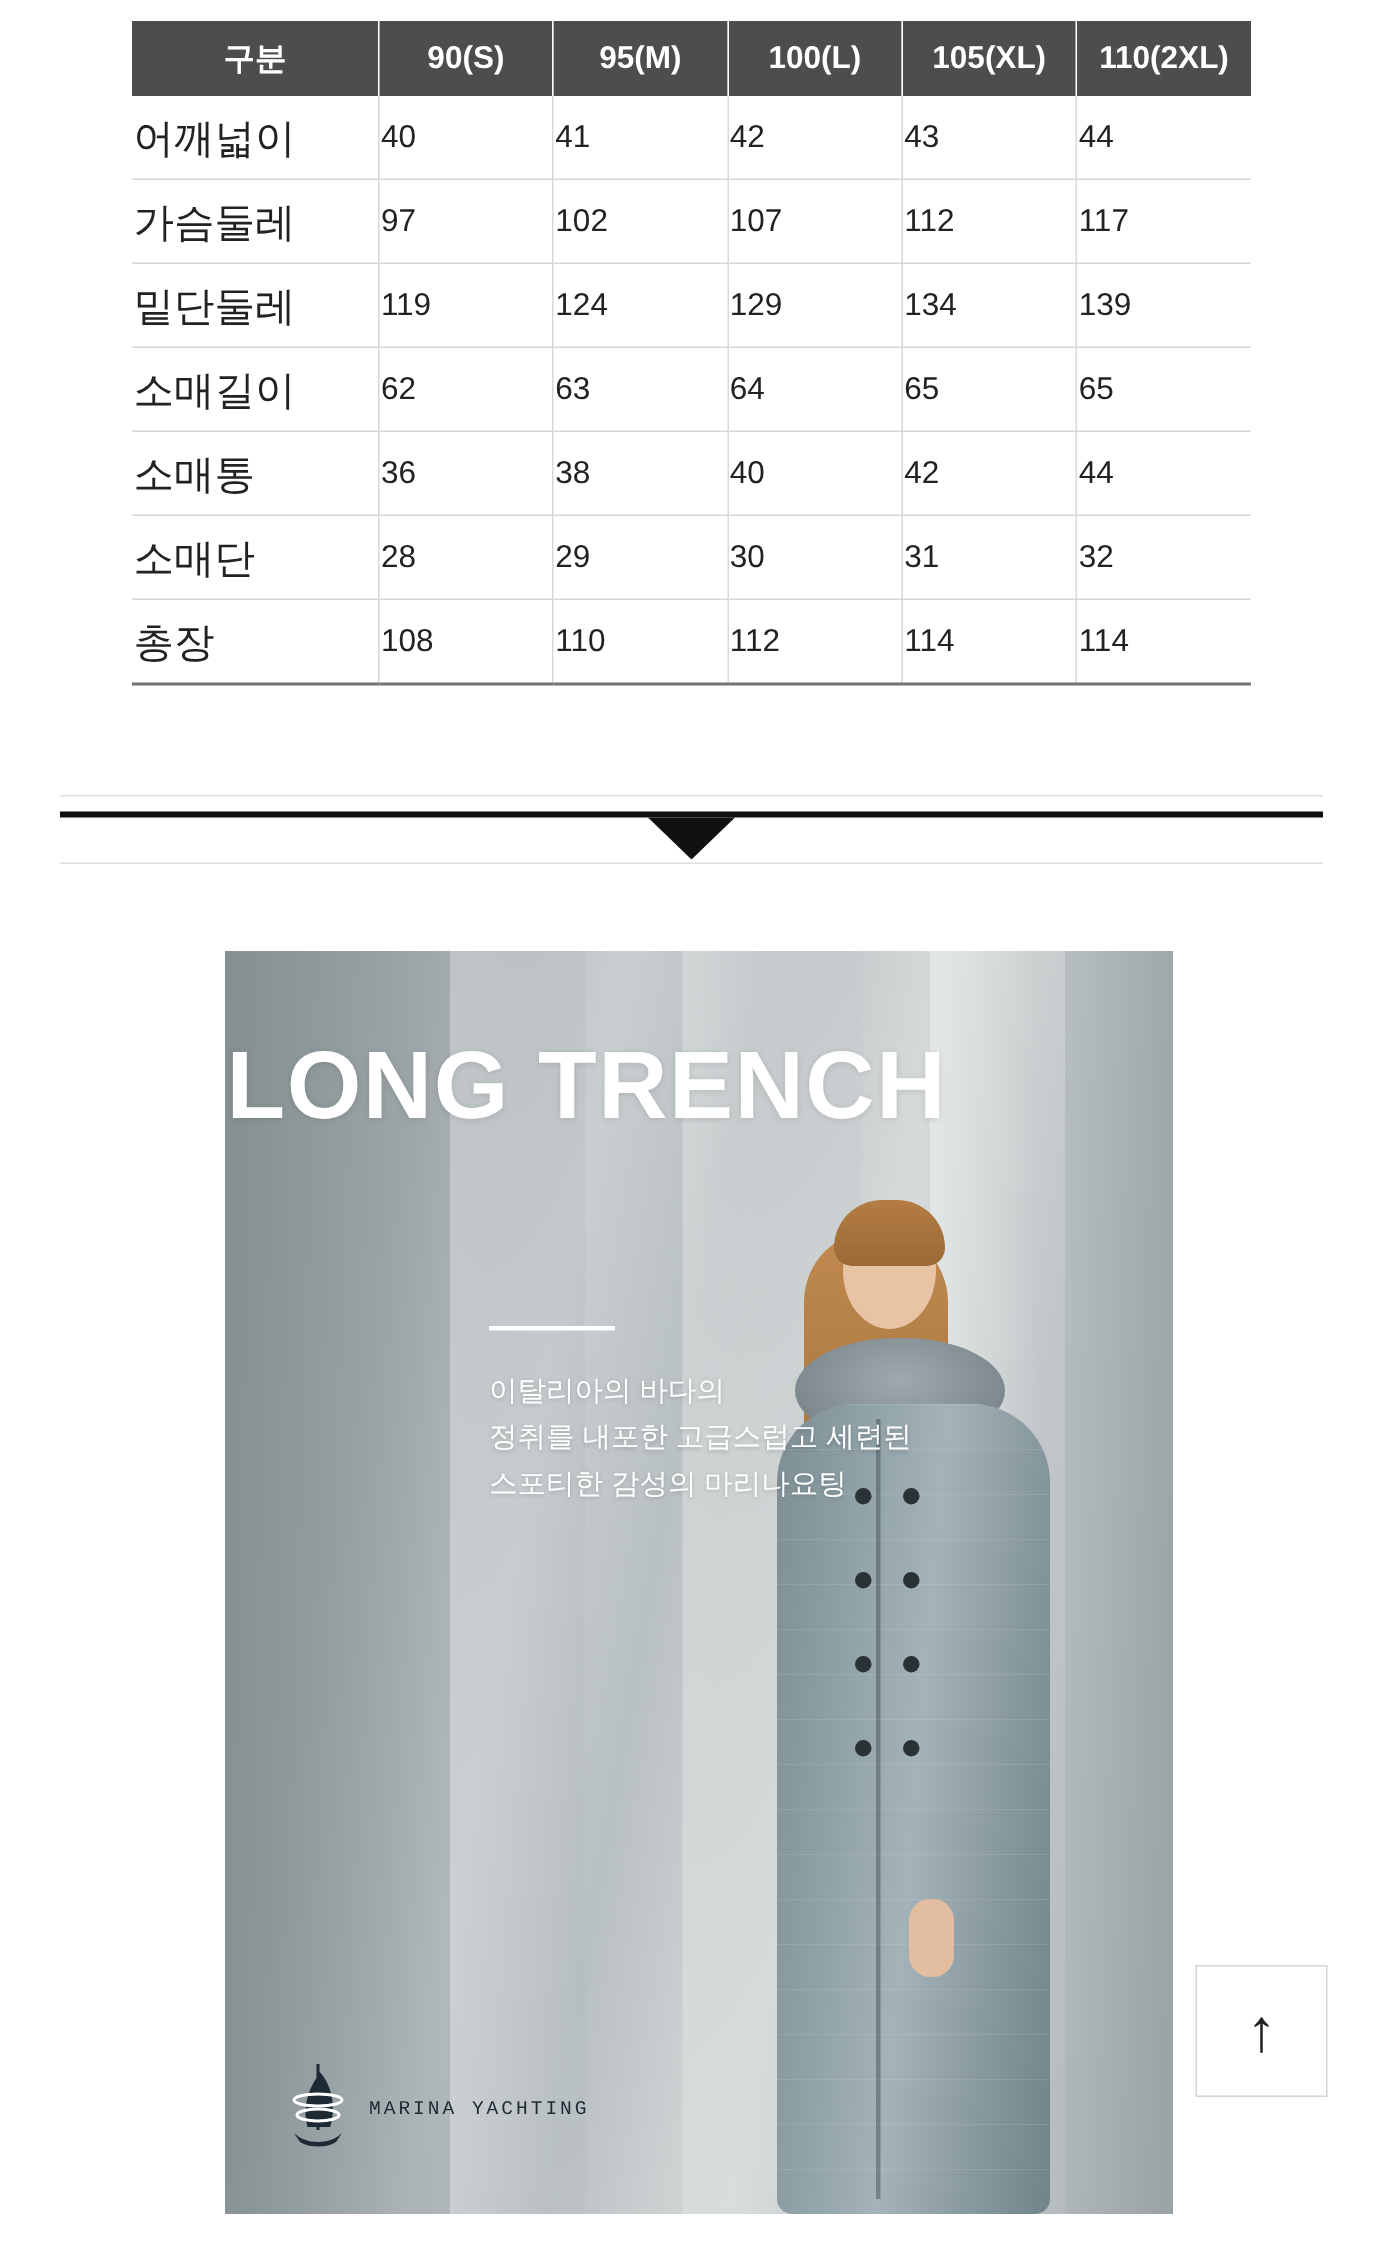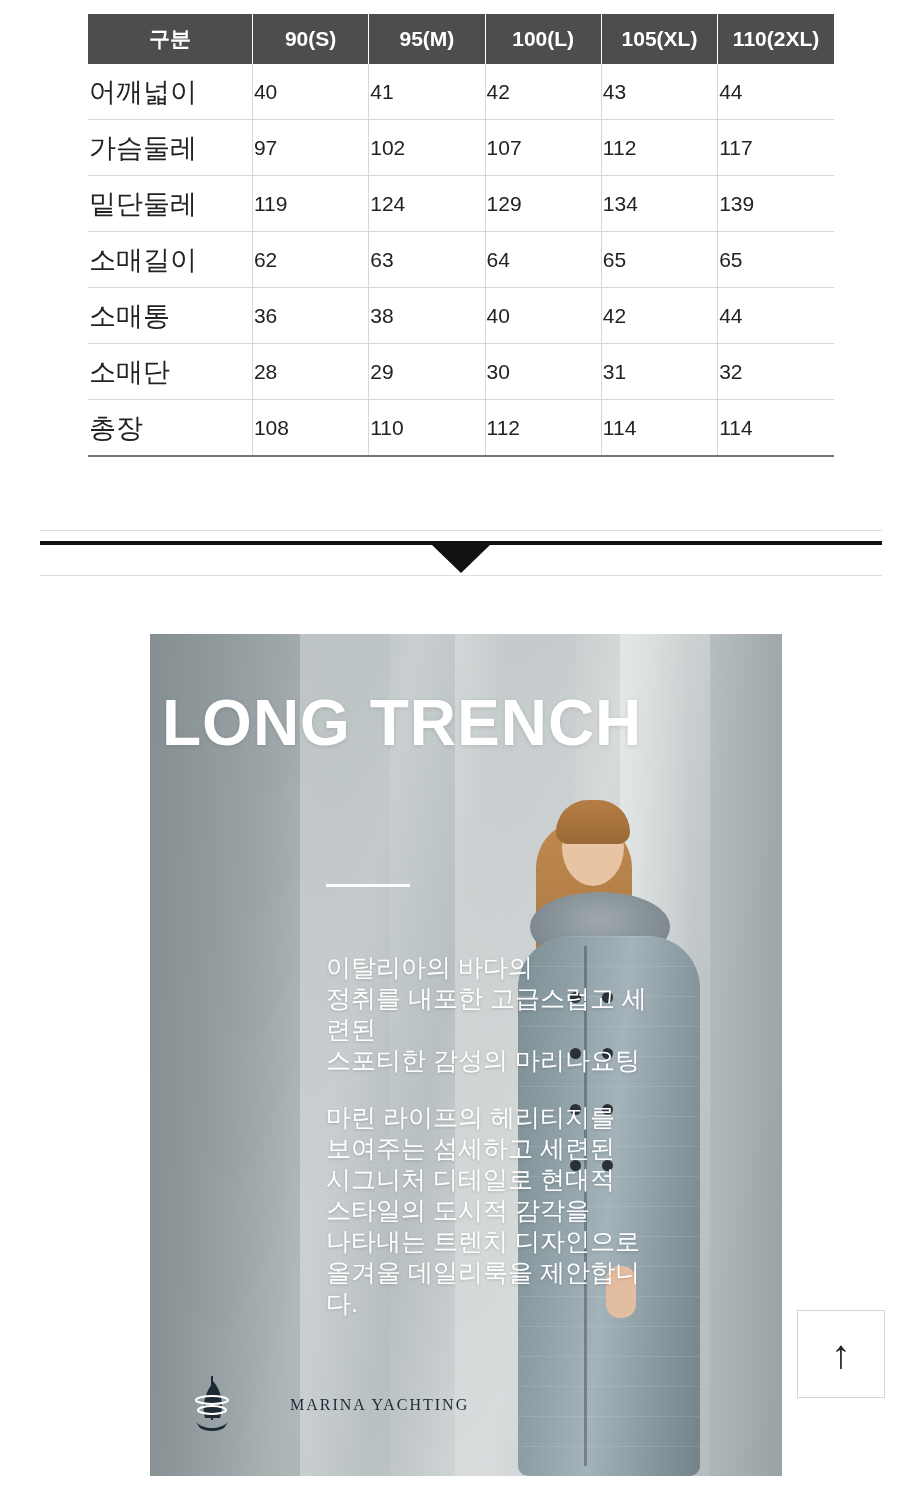--- a/index.html
+++ b/index.html
@@ -125,21 +125,21 @@
     height: 100%;
   }
   .p1 { left: 0;    width: 150px; background: linear-gradient(90deg, rgba(130,140,143,.85), rgba(150,159,162,.45)); }
   .p2 { left: 150px; width: 90px;  background: linear-gradient(90deg, rgba(205,210,211,.55), rgba(175,182,184,.25)); }
   .p3 { left: 305px; width: 120px; background: linear-gradient(90deg, rgba(225,228,229,.5), rgba(190,196,198,.2)); }
   .p4 { left: 470px; width: 70px;  background: linear-gradient(90deg, rgba(236,238,238,.65), rgba(200,205,207,.2)); }
   .p5 { left: 560px; width: 72px;  background: linear-gradient(90deg, rgba(168,176,179,.5), rgba(140,149,152,.6)); }
 
   .banner-title {
     position: absolute;
-    left: 12px;
+    left: 1px;
     top: 52px;
     width: 100%;
     color: #ffffff;
     font-size: 64px;
     line-height: 74px;
     font-weight: bold;
     letter-spacing: 1px;
     text-shadow: 0 1px 4px rgba(0,0,0,.12);
   }
   .banner-title .line {
@@ -154,24 +154,23 @@
     width: 84px;
     height: 3px;
     background: #ffffff;
   }
   .banner-copy {
     position: absolute;
     left: 176px;
     top: 278px;
     width: 330px;
     color: #ffffff;
-    font-size: 25px;
+    font-size: 19px;
     line-height: 31px;
     text-shadow: 0 1px 3px rgba(0,0,0,.18);
-    margin-top: 40px;
   }
   .banner-copy p { margin: 0 0 26px 0; }
   .banner-copy p:last-child { margin-bottom: 0; }
 
   
   .model {
     position: absolute;
     right: 8px;
     bottom: 0;
     width: 300px;
@@ -262,24 +261,23 @@
     display: flex;
     align-items: center;
     gap: 12px;
   }
   .brand .mark {
     width: 44px;
     height: 62px;
   }
   .brand .brand-name {
     color: #1d2a34;
-    font-size: 16px;
+    font-size: 13px;
     letter-spacing: 2px;
-    font-family: Liberation Serif, serif;
-    margin-left: 44px;
+    font-family: Liberation Mono, monospace;
   }
 
   
   .top-btn {
     position: absolute;
     left: 797px;
     top: 1310px;
     width: 88px;
     height: 88px;
     border: 1px solid #d4d4d4;
@@ -415,26 +413,20 @@
   <div class="banner-title">
     <span class="line">LONG TRENCH</span>
   </div>
 
   <div class="rule"></div>
 
   <div class="banner-copy">
     <p style="white-space:pre-line">이탈리아의 바다의
 정취를 내포한 고급스럽고 세련된
 스포티한 감성의 마리나요팅</p>
-    <p style="white-space:pre-line">마린 라이프의 헤리티지를
-보여주는 섬세하고 세련된
-시그니처 디테일로 현대적
-스타일의 도시적 감각을
-나타내는 트렌치 디자인으로
-올겨울 데일리룩을 제안합니다.</p>
   </div>
 
   <div class="brand">
     <span class="mark">
       <svg viewBox="0 0 44 62" width="44" height="62" aria-hidden="true">
         <path d="M22 2 L22 46" stroke="#1d2a34" stroke-width="2" fill="none"></path>
         <path d="M22 6 C32 16 34 32 30 44 L22 44 Z" fill="#1d2a34"></path>
         <path d="M22 10 C14 20 12 34 15 44 L22 44 Z" fill="#1d2a34"></path>
         <path d="M6 48 C14 56 30 56 38 48 L34 54 C28 58 16 58 10 54 Z" fill="#1d2a34"></path>
         <ellipse cx="22" cy="26" rx="16" ry="4" fill="none" stroke="#ffffff" stroke-width="2"></ellipse>

